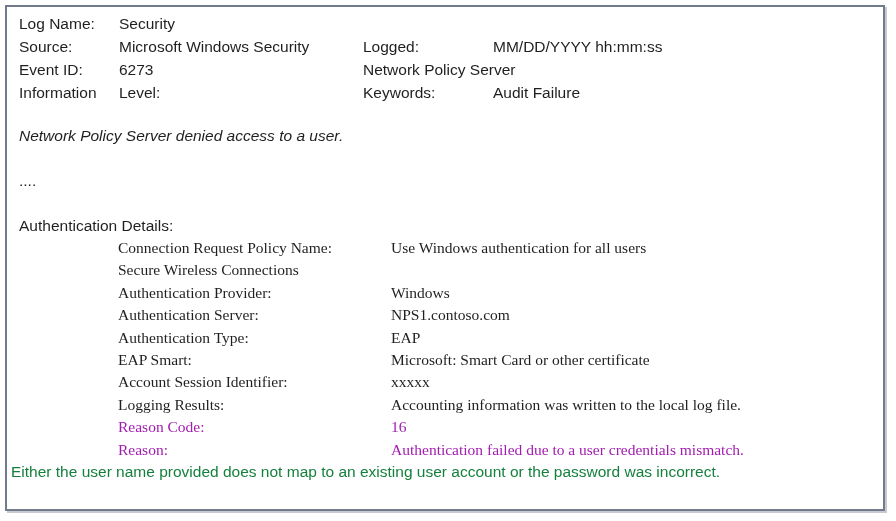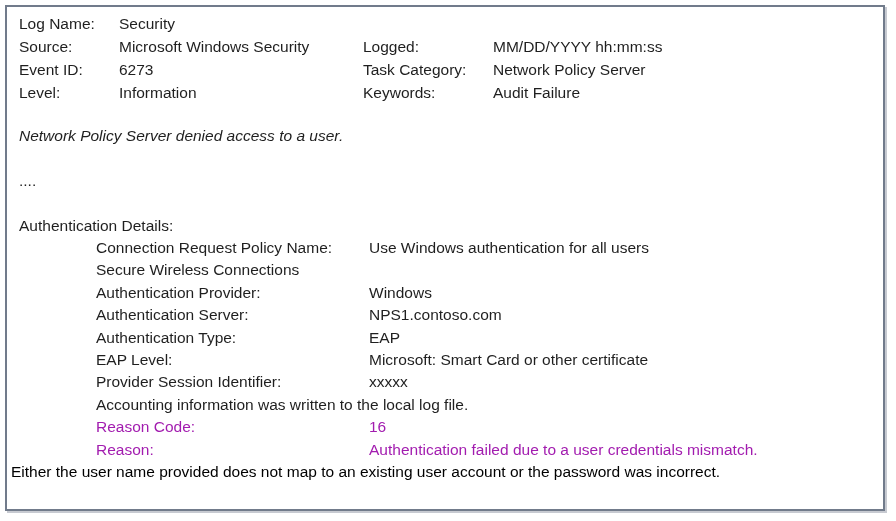--- a/index.html
+++ b/index.html
@@ -35,29 +35,30 @@
   }
   .hdr-row .span-rest { grid-column: 2 / 5; }
   
   .desc-line   { margin-top: 20px; line-height: 23px; font-style: italic; }
   .dots-line   { margin-top: 22px; line-height: 23px; }
   .section-title { margin-top: 22px; line-height: 23px; }
   
   .detail-row {
     display: grid;
     grid-template-columns: 273px 1fr;
-    margin-left: 77px;
+    margin-left: 99px;
     line-height: 22.4px;
     white-space: nowrap;
+    font-family: Liberation Serif, serif;
   }
   .red { color: #a21caf; }
   .footer-note {
     margin-left: -8px;
     line-height: 22.5px;
-    color: #000000;
+    color: #15803d;
     white-space: nowrap;
   }
 </style>
 </head>
 <body>
 
 <div class="frame">
 
   <div class="hdr-row">
     <span>Log Name:</span>
@@ -67,27 +68,26 @@
   <div class="hdr-row">
     <span>Source:</span>
     <span>Microsoft Windows Security</span>
     <span>Logged:</span>
     <span>MM/DD/YYYY hh:mm:ss</span>
   </div>
 
   <div class="hdr-row">
     <span>Event ID:</span>
     <span>6273</span>
-    <span>Task Category:</span>
     <span>Network Policy Server</span>
   </div>
 
   <div class="hdr-row">
+    <span>Information</span>
     <span>Level:</span>
-    <span>Information</span>
     <span>Keywords:</span>
     <span>Audit Failure</span>
   </div>
 
   <div class="desc-line">Network Policy Server denied access to a user.</div>
   <div class="dots-line">....</div>
   <div class="section-title">Authentication Details:</div>
 
   <div class="detail-row">
     <span>Connection Request Policy Name:</span>
@@ -102,28 +102,29 @@
   </div>
   <div class="detail-row">
     <span>Authentication Server:</span>
     <span>NPS1.contoso.com</span>
   </div>
   <div class="detail-row">
     <span>Authentication Type:</span>
     <span>EAP</span>
   </div>
   <div class="detail-row">
-    <span>EAP Level:</span>
+    <span>EAP Smart:</span>
     <span>Microsoft: Smart Card or other certificate</span>
   </div>
   <div class="detail-row">
-    <span>Provider Session Identifier:</span>
+    <span>Account Session Identifier:</span>
     <span>xxxxx</span>
   </div>
   <div class="detail-row">
+    <span>Logging Results:</span>
     <span>Accounting information was written to the local log file.</span>
   </div>
   <div class="detail-row red">
     <span>Reason Code:</span>
     <span>16</span>
   </div>
   <div class="detail-row red">
     <span>Reason:</span>
     <span>Authentication failed due to a user credentials mismatch.</span>
   </div>

